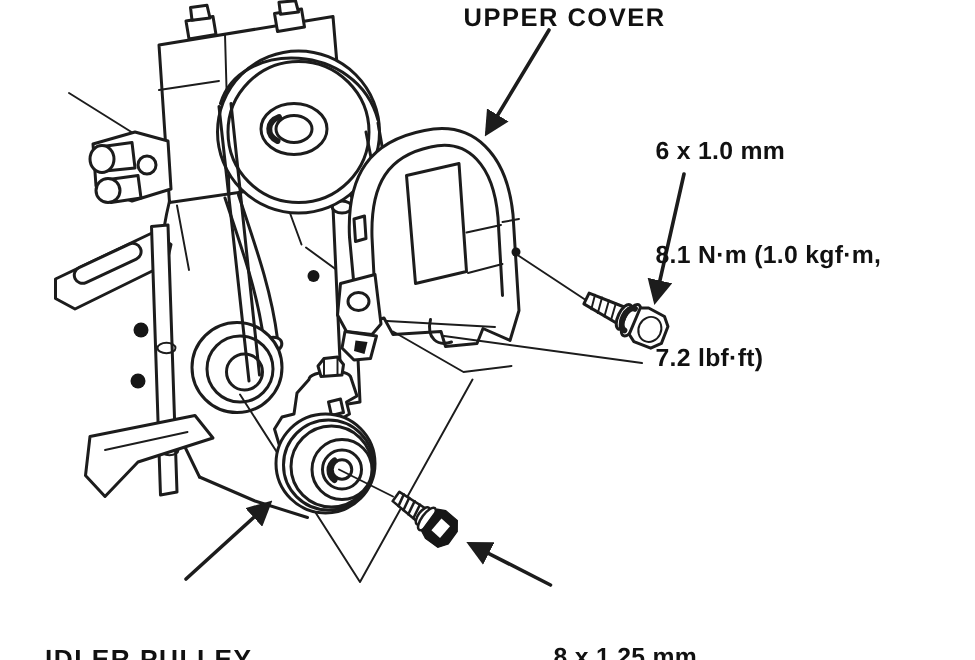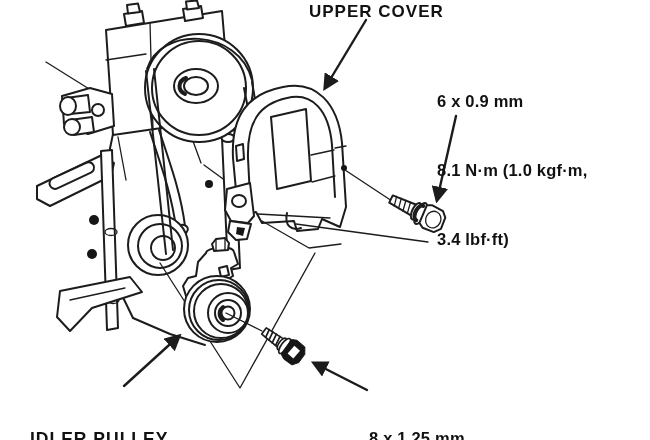--- a/index.html
+++ b/index.html
@@ -169,23 +169,23 @@
       <path class="arrow" marker-end="url(#ah)" d="M366,20 L325,88"></path>
       <path class="arrow" marker-end="url(#ah)" d="M456,116 L437,200"></path>
       <path class="arrow" marker-end="url(#ah)" d="M367,390 L314,363"></path>
       <path class="arrow" marker-end="url(#ah)" d="M124,386 L179,336"></path>
     </g>
   </svg>
 
   <div id="lbl-upper-cover" class="lbl lbl-big">UPPER COVER</div>
 
   <div id="spec-6mm" class="lbl lbl-spec">
-    <div>6 x 0.9 mm</div>
+    <div>6 x 1.0 mm</div>
     <div>8.1 N·m (1.0 kgf·m,</div>
-    <div>3.4 lbf·ft)</div>
+    <div>7.2 lbf·ft)</div>
   </div>
 
   <div id="lbl-idler" class="lbl lbl-big">
     <div>IDLER PULLEY</div>
     
   </div>
 
   <div id="spec-8mm" class="lbl lbl-spec">
     <div>8 x 1.25 mm</div>
     

